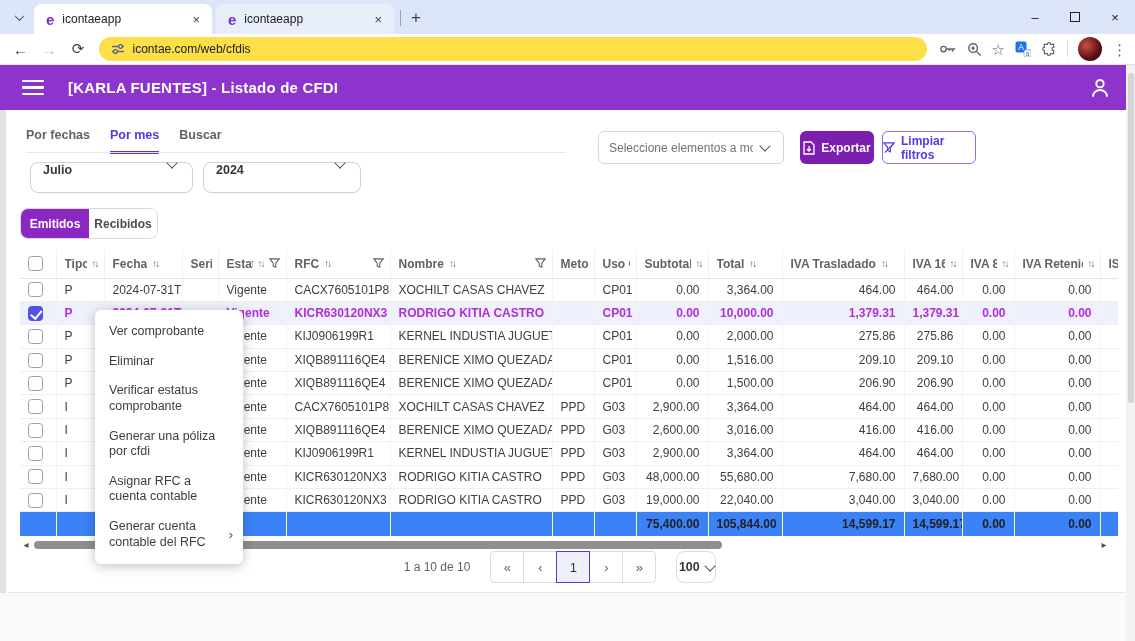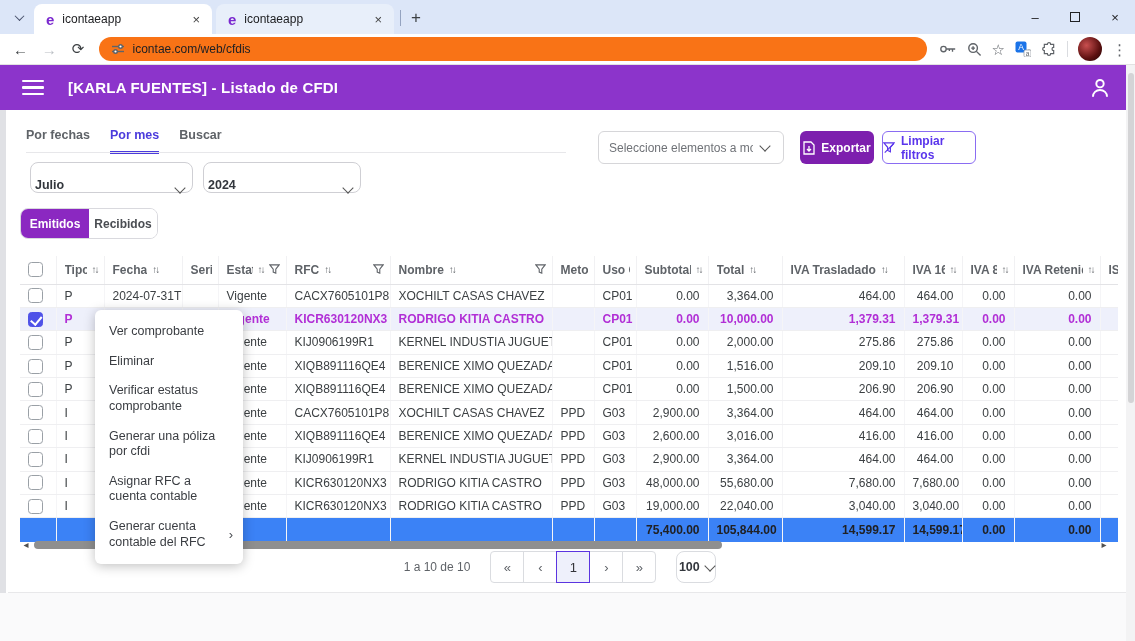--- a/index.html
+++ b/index.html
@@ -17,21 +17,21 @@
   .tab-close { font-size:13px; color:#444; padding:0 2px; }
   .tab-sep { width:1px; height:16px; background:#94a3c0; margin:0 6px 8px 6px; }
   .new-tab { font-size:17px; color:#3c4043; margin-bottom:6px; padding:0 4px; }
   .win-controls { margin-left:auto; display:flex; align-items:center; height:34px; }
   .win-btn { width:40px; height:34px; display:flex; align-items:center; justify-content:center; font-size:13px; color:#202124; }
   .win-max { width:10px; height:10px; border:1.4px solid #202124; }
 
   .toolbar { position:absolute; top:34px; left:0; width:1135px; height:31px; background:#fff; border-bottom:1px solid #e2e2e2; display:flex; align-items:center; gap:4px; padding:0 8px; }
   .nav-ic { width:26px; height:26px; display:flex; align-items:center; justify-content:center; font-size:15px; color:#3c4043; }
   .nav-ic.disabled { color:#b9bdc3; }
-  .omnibox { flex:0 0 828px; height:24px; background:#f97316; border-radius:12px; display:flex; align-items:center; gap:8px; padding:0 12px; margin-left:4px; }
+  .omnibox { flex:0 0 828px; height:24px; background:#fde047; border-radius:12px; display:flex; align-items:center; gap:8px; padding:0 12px; margin-left:4px; }
   .omni-url { font-size:12px; color:#202124; }
   .bar-icons { display:flex; align-items:center; gap:10px; margin-left:8px; }
   .avatar { width:24px; height:24px; border-radius:50%; background:radial-gradient(circle at 35% 35%, #c94f4f, #5c1010 60%, #1d0404); }
   .bar-sep { width:1px; height:16px; background:#dadce0; }
   svg.icn { display:block; }
 
   
   .appbar { position:absolute; top:65px; left:0; width:1135px; height:45px; background:#8c34cb; display:flex; align-items:center; padding:0 22px; }
   .burger { width:22px; display:flex; flex-direction:column; gap:4px; margin-right:24px; }
   .burger i { display:block; height:2.6px; background:#fff; border-radius:1px; }
@@ -48,32 +48,32 @@
   .ftab { padding-bottom:9px; }
   .ftab.active { color:#4b3bdc; border-bottom:3px solid #4b3bdc; }
   .tabs-divider { position:absolute; top:152px; left:26px; width:540px; height:1px; background:#e7e7ea; }
 
   .col-select { position:absolute; top:131px; left:598px; width:186px; height:33px; border:1px solid #d6d6d9; border-radius:6px; display:flex; align-items:center; padding:0 10px; background:#fff; }
   .col-select .ph { font-size:12px; color:#6f7277; flex:1; white-space:nowrap; overflow:hidden; }
   .sel-chev { width:8px; height:8px; border-right:1.8px solid #555; border-bottom:1.8px solid #555; transform:rotate(45deg); margin:-4px 4px 0 8px; }
   .btn-export { position:absolute; top:131px; left:800px; width:74px; height:33px; background:#7d1fae; color:#fff; border-radius:6px; display:flex; align-items:center; justify-content:center; gap:6px; font-size:12px; font-weight:700;text-align:center; }
   .btn-clear { position:absolute; top:131px; left:882px; width:94px; height:33px; background:#fff; color:#5a35ec; border:1.5px solid #8a6cf2; border-radius:6px; display:flex; align-items:center; justify-content:center; gap:6px; font-size:12px; font-weight:700; }
 
-  .dd { position:absolute; top:162px; height:31px; border:1px solid #cfcfd4; border-radius:8px; background:#fff; display:flex; align-items:flex-end; padding:0 4px; }
+  .dd { position:absolute; top:162px; height:31px; border:1px solid #cfcfd4; border-radius:8px; background:#fff; display:flex; align-items:flex-start; padding:0 12px; }
   .dd .val { font-size:12.5px; font-weight:700; color:#33373d; flex:1; }
   .dd-month { left:30px; width:163px; }
   .dd-year { left:203px; width:158px; }
 
   .toggle { position:absolute; top:208px; left:20px; height:31px; display:flex; border-radius:8px; overflow:hidden; border:1px solid #d9d9de; }
   .tg { width:68px; display:flex; align-items:center; justify-content:center; font-size:12px; font-weight:700; }
   .tg.active { background:#8b28c1; color:#fff; }
   .tg.idle { background:#fff; color:#4a4d52; }
 
   
-  .table-wrap { position:absolute; top:256px; left:20px; width:1098px; height:286px; overflow:hidden; }
+  .table-wrap { position:absolute; top:250px; left:20px; width:1098px; height:286px; overflow:hidden; }
   table.tbl { border-collapse:collapse; table-layout:fixed; width:1118px; font-size:12px; color:#3c4043; }
   .tbl th { height:28px; font-size:12px; color:#5f6368; font-weight:700; border-bottom:1px solid #e3e3e6; border-right:1px solid #f1f1f3; padding:0 6px 0 8px; text-align:left; white-space:nowrap; overflow:hidden; }
   .tbl td { height:23.4px; border-bottom:1px solid #efeff1; border-right:1px solid #f5f5f7; padding:0 8px; white-space:nowrap; overflow:hidden; }
   .tbl td.num, .tbl th.num { text-align:right; }
   .hcell { display:flex; align-items:center; gap:5px; }
   .hcell .lbl { white-space:nowrap; overflow:hidden; }
   .sort-ic { font-size:10px; color:#5f6368; letter-spacing:-2px; flex:0 0 auto; }
   .funnel { margin-left:auto; flex:0 0 auto; }
   .cb { width:15px; height:15px; border:1.6px solid #9aa0a6; border-radius:3.5px; display:inline-block; vertical-align:middle; background:#fff; position:relative; }
   .cb.checked { background:#4f52e8; border-color:#4f52e8; }

